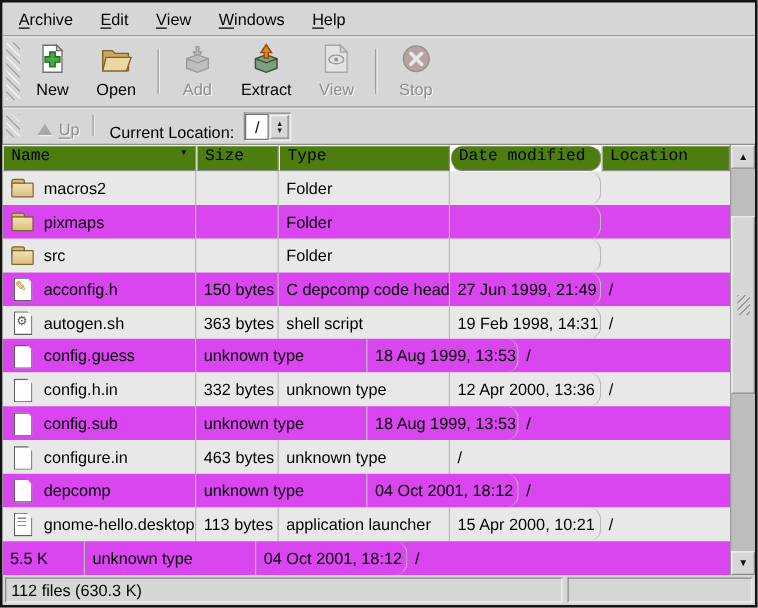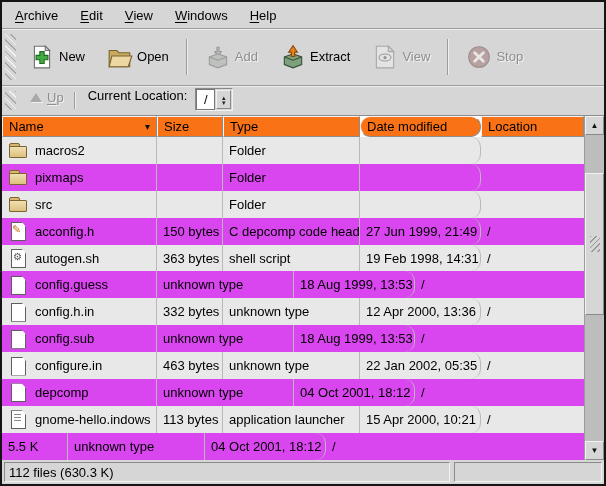--- a/index.html
+++ b/index.html
@@ -13,51 +13,51 @@
   
   .menubar{height:27px;display:flex;align-items:stretch;padding-left:2px;
     border-bottom:1px solid #9c9c9c;box-shadow:0 1px 0 #efefef;}
   .menu-item{display:flex;align-items:center;padding:0 11px;cursor:default;}
   .menu-item u{text-decoration:underline;text-underline-offset:2px;}
   
   .toolbar{height:57px;display:flex;align-items:center;
     border-bottom:1px solid #9c9c9c;box-shadow:0 1px 0 #efefef;padding:2px 0;}
   .drag-handle{width:11px;align-self:stretch;margin:3px 2px 3px 3px;
     background:repeating-linear-gradient(45deg,#f2f2f2 0 1px,rgba(0,0,0,0) 1px 4px,#a8a8a8 4px 5px,rgba(0,0,0,0) 5px 8px);}
-  .tb-btn{display:flex;align-items:center;justify-content:center;
+  .tb-btn{display:flex;flex-direction:column;align-items:center;justify-content:center;
     padding:3px 8px 4px;margin:0 2px;background:none;border:1px solid rgba(0,0,0,0);
     font-family:inherit;font-size:13px;color:#000;gap:4px;}
   .tb-btn svg{display:block;}
   .tb-btn.disabled{color:#8e8e8e;text-shadow:1px 1px 0 #f4f4f4;}
   .tb-btn.disabled svg{opacity:.45;filter:grayscale(55%);}
   .tb-sep{width:2px;align-self:stretch;margin:8px 6px;
     border-left:1px solid #9c9c9c;border-right:1px solid #efefef;}
   
-  .locbar{height:30px;display:flex;align-items:flex-start;
+  .locbar{height:30px;display:flex;align-items:flex-end;
     border-bottom:1px solid #8c8c8c;padding:2px 0;}
   .loc-up{display:flex;align-items:center;gap:5px;padding:2px 8px;margin-left:4px;
     color:#8e8e8e;text-shadow:1px 1px 0 #f4f4f4;background:none;border:none;
     font-family:inherit;font-size:13px;}
   .loc-up u{text-decoration:underline;text-underline-offset:2px;}
   .up-tri{width:0;height:0;border-left:6px solid rgba(0,0,0,0);border-right:6px solid rgba(0,0,0,0);
     border-bottom:9px solid #a9a9a9;filter:drop-shadow(1px 1px 0 #f2f2f2);}
-  .loc-label{margin:0 8px 16px 10px;}
+  .loc-label{margin:0 8px 0 10px;}
   .combo{display:flex;align-items:stretch;height:23px;
     border:1px solid;border-color:#8a8a8a #f2f2f2 #f2f2f2 #8a8a8a;background:#d6d6d6;}
   .combo-value{width:19px;background:#fff;border:1px solid #777;display:flex;
     align-items:center;justify-content:center;}
   .combo-arrow{width:15px;display:flex;flex-direction:column;align-items:center;
     justify-content:center;line-height:5px;font-size:7px;color:#222;
     border:1px solid;border-color:#f2f2f2 #8a8a8a #8a8a8a #f2f2f2;margin:1px;}
   
   .main{flex:1;display:flex;align-items:stretch;min-height:0;}
   .list{flex:1;display:flex;flex-direction:column;min-width:0;background:#fdfdfd;}
   .thead{height:21px;display:flex;flex:none;}
-  .th{background:#f97316;border:1px solid;border-color:#f4f4f4 #8c8c8c #8c8c8c #f4f4f4;
-    display:flex;align-items:center;padding:0 6px;overflow:hidden;white-space:nowrap;}
+  .th{background:#4d7c0f;border:1px solid;border-color:#f4f4f4 #8c8c8c #8c8c8c #f4f4f4;
+    display:flex;padding:0 6px;overflow:hidden;white-space:nowrap;font-family:Liberation Mono, monospace;}
   .sort-arrow{margin-left:auto;font-size:10px;color:#111;}
   .col-name{width:155px;flex:none;}
   .col-size{width:66px;flex:none;}
   .col-type{width:137px;flex:none;}
   .col-date{width:121px;flex:none;border-radius:10px;}
   .col-loc{flex:1;min-width:0;}
   .tbody{flex:1;display:flex;flex-direction:column;overflow:hidden;}
   .row{height:26.9px;flex:none;display:flex;align-items:center;}
   .row-even{background:#e8e8e8;}
   .row-odd{background:#d946ef;}
@@ -299,38 +299,37 @@
             <div class="cell col-loc">/</div>
           </div>
 
           <div class="row row-even">
             <div class="cell col-name">
               <span class="file-icon fi-plain fi-doc"></span>
               <span>configure.in</span>
             </div>
             <div class="cell col-size">463 bytes</div>
             <div class="cell col-type">unknown type</div>
-            <div class="cell col-date">22 Jan 2002, 05:35</div>
             <div class="cell col-loc">/</div>
           </div>
 
           <div class="row row-odd">
             <div class="cell col-name">
               <span class="file-icon fi-plain fi-doc"></span>
               <span>depcomp</span>
             </div>
             <div class="cell col-type">unknown type</div>
             <div class="cell col-date">04 Oct 2001, 18:12</div>
             <div class="cell col-loc">/</div>
           </div>
 
           <div class="row row-even">
             <div class="cell col-name">
               <span class="file-icon fi-launcher fi-doc"></span>
-              <span>gnome-hello.indows</span>
+              <span>gnome-hello.desktop</span>
             </div>
             <div class="cell col-size">113 bytes</div>
             <div class="cell col-type">application launcher</div>
             <div class="cell col-date">15 Apr 2000, 10:21</div>
             <div class="cell col-loc">/</div>
           </div>
 
           <div class="row row-odd">
             <div class="cell col-size">5.5 K</div>
             <div class="cell col-type">unknown type</div>

